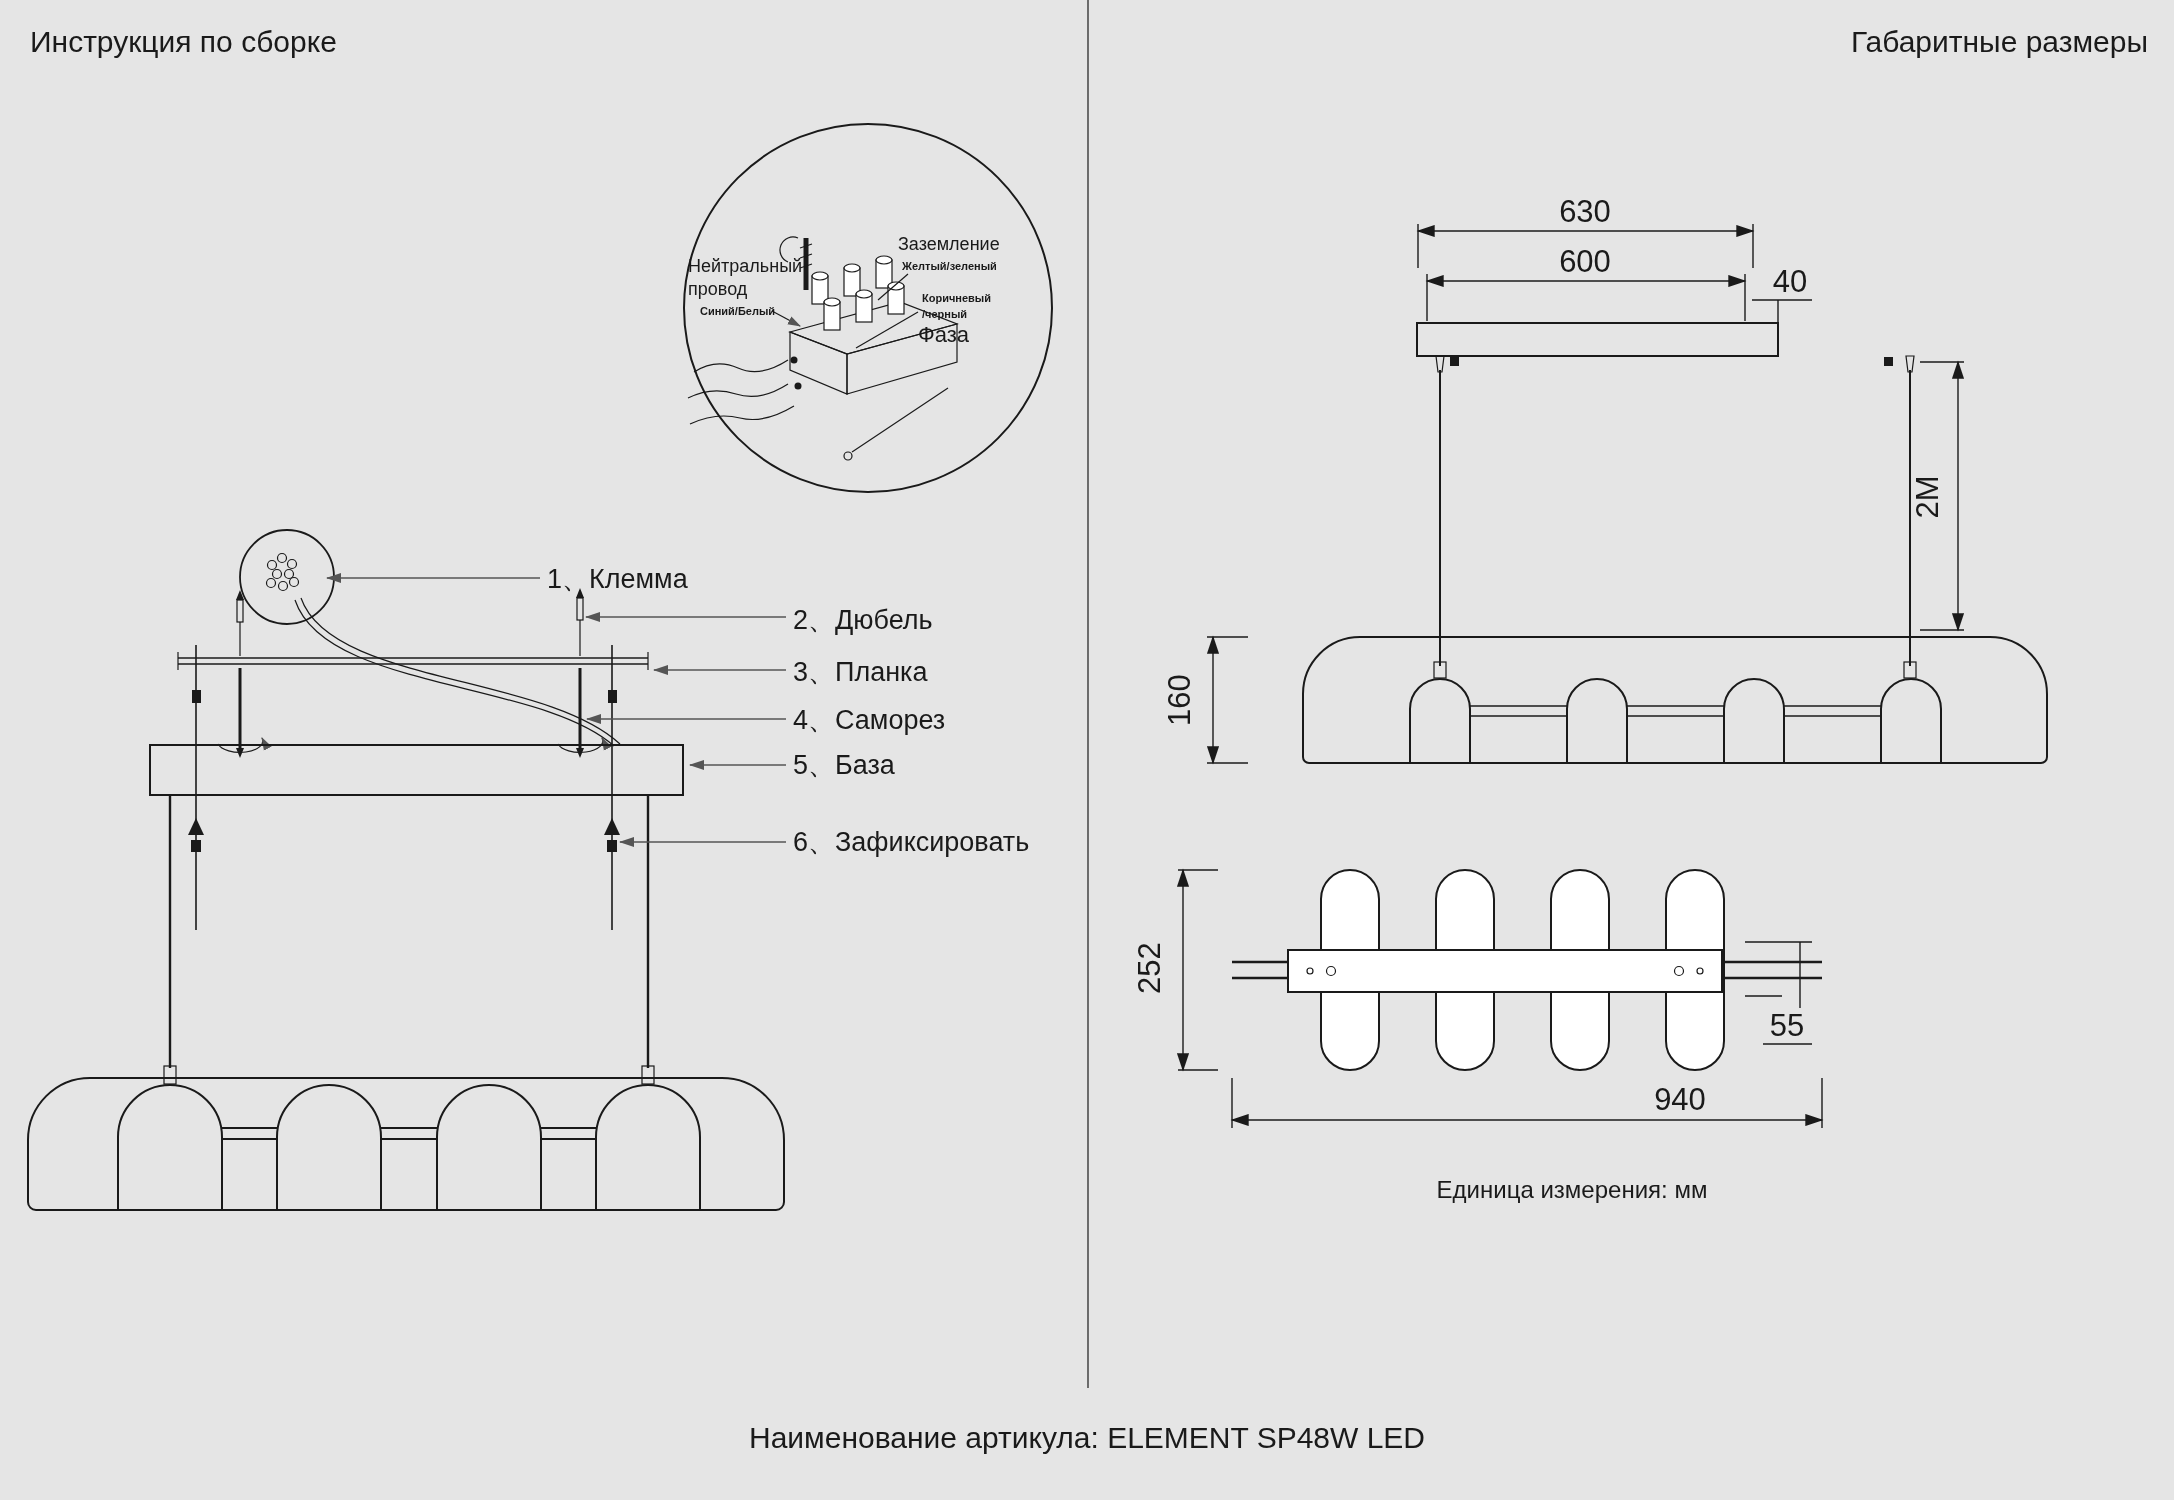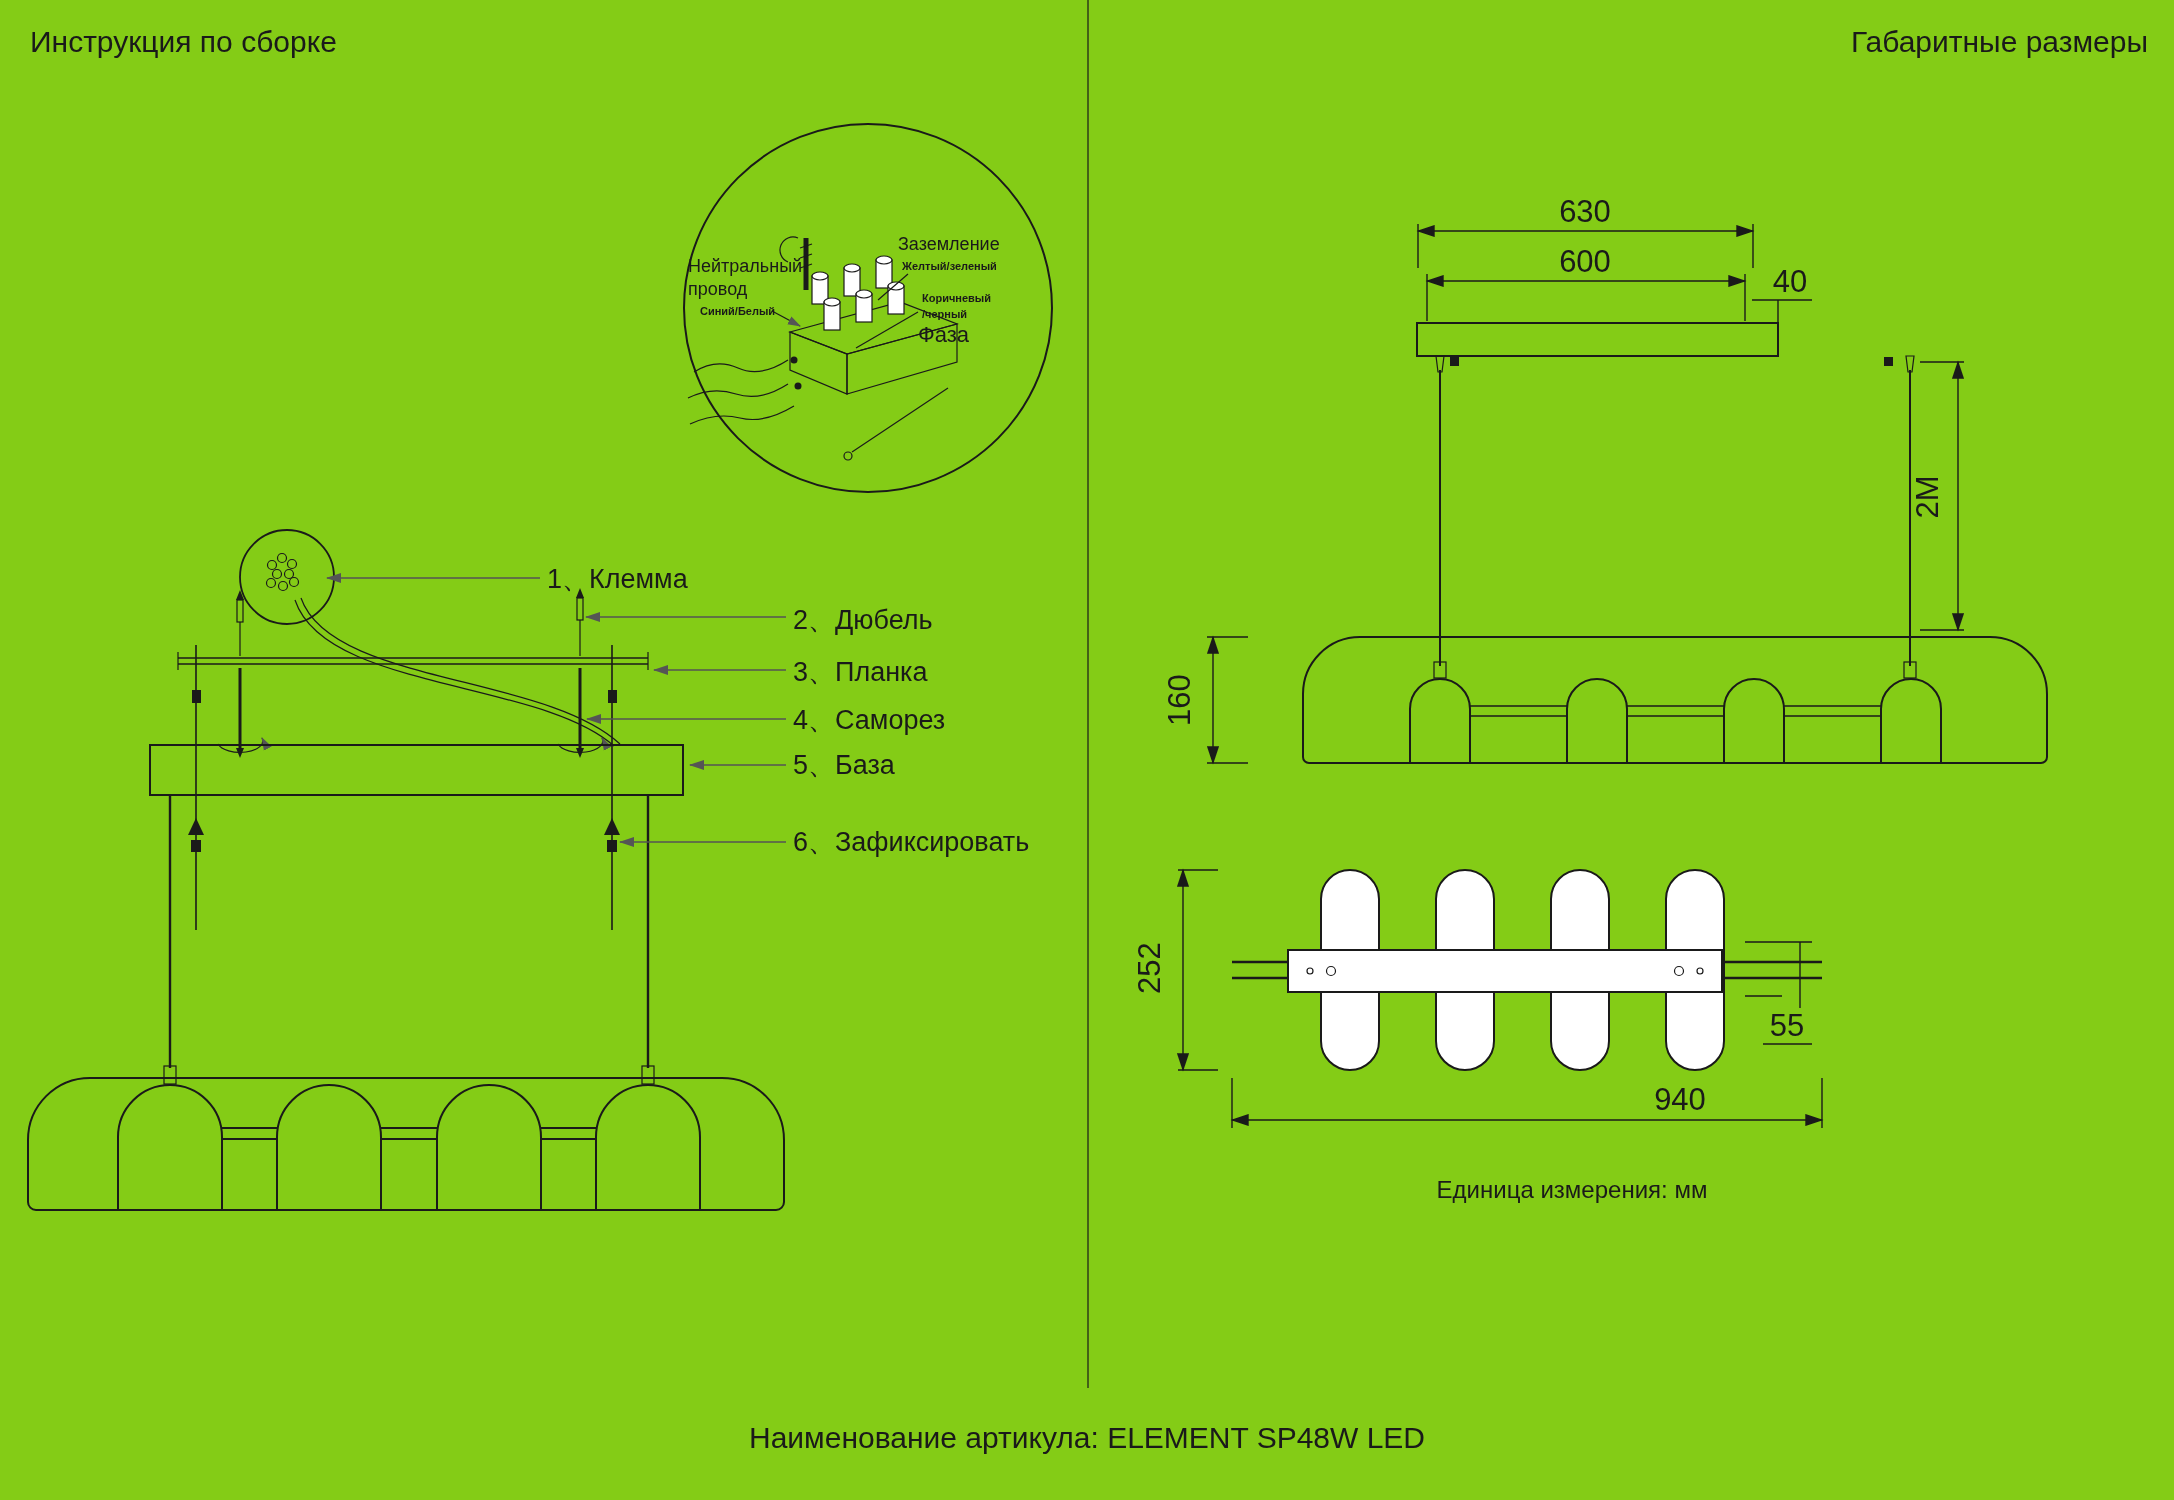--- a/index.html
+++ b/index.html
@@ -1,16 +1,16 @@
 <!DOCTYPE html>
 <html><head>
 <meta charset="utf-8">
 <style>
   html,body{margin:0;padding:0;background:#ffffff;}
-  .page{position:relative;width:2174px;height:1500px;background:#84cc16;overflow:hidden;
+  .page{position:relative;width:2174px;height:1500px;background:#e5e5e5;overflow:hidden;
         font-family:"Liberation Sans","DejaVu Sans",sans-serif;}
   svg{position:absolute;left:0;top:0;}
   svg text{font-family:"Liberation Sans","DejaVu Sans",sans-serif;fill:#1a1a1a;}
   .t-title{font-size:30px;}
   .t-part{font-size:27px;}
   .t-dim{font-size:31px;}
   .t-med{font-size:18px;}
   .t-small{font-size:11px;font-weight:bold;}
   .t-phase{font-size:22px;}
   .t-note{font-size:24px;}

